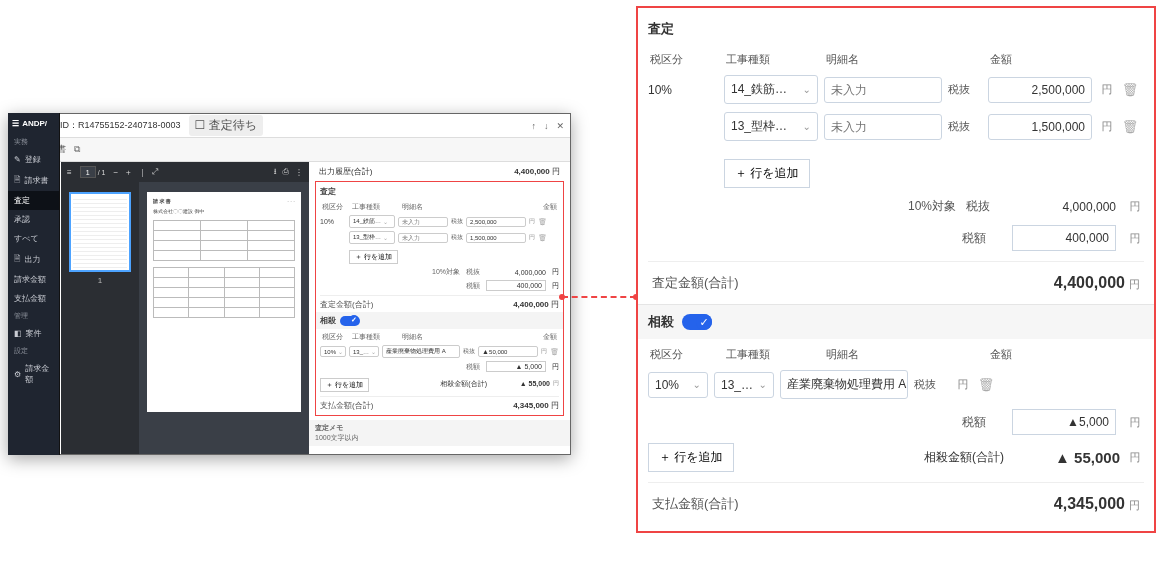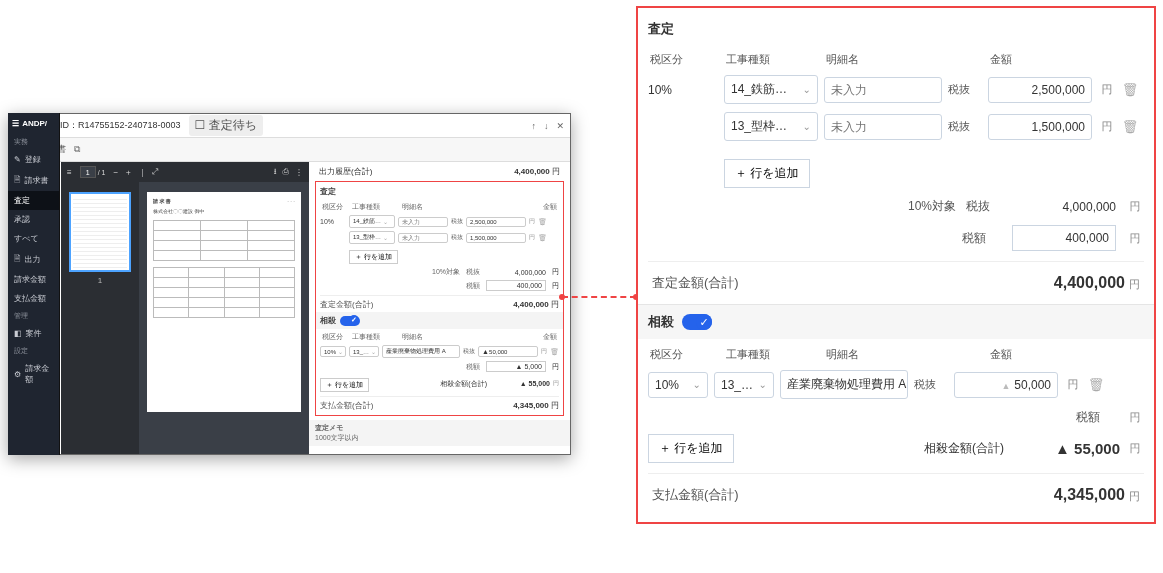--- a/index.html
+++ b/index.html
@@ -435,26 +435,26 @@
     <span class="box" style="width:60px">
         <span>10%</span>
         <span class="caret">⌄</span>
       </span>
     <span class="box" style="width:60px">
         <span>13_…</span>
         <span class="caret">⌄</span>
       </span>
     <span class="box filled" style="width:128px">産業廃棄物処理費用 A</span>
     <span class="taxlbl">税抜</span>
-    <span class="amt-box"><span class="tri-grey">▲</span><span>50,000</span></span>
     <span class="yen">円</span>
     <span class="trash">🗑</span>
   </div>
   <div class="rp-subrow">
     <span class="lab" style="width:40px">税額</span>
+    <span class="valbox"><span class="tri-grey">▲</span><span>5,000</span></span>
     <span class="yen">円</span>
   </div>
   <div class="rp-line" style="align-items:center;">
     <button class="rp-add" style="margin-top:0">＋ 行を追加</button>
     <span style="margin-left:auto" class="lab">相殺金額(合計)</span>
     <span style="width:110px;text-align:right;font-weight:bold;font-size:15px">▲ 55,000</span>
     <span class="yen">円</span>
   </div>
   <div class="rp-total" style="border-top:1px solid #eee;">
     <span class="lab">支払金額(合計)</span>

